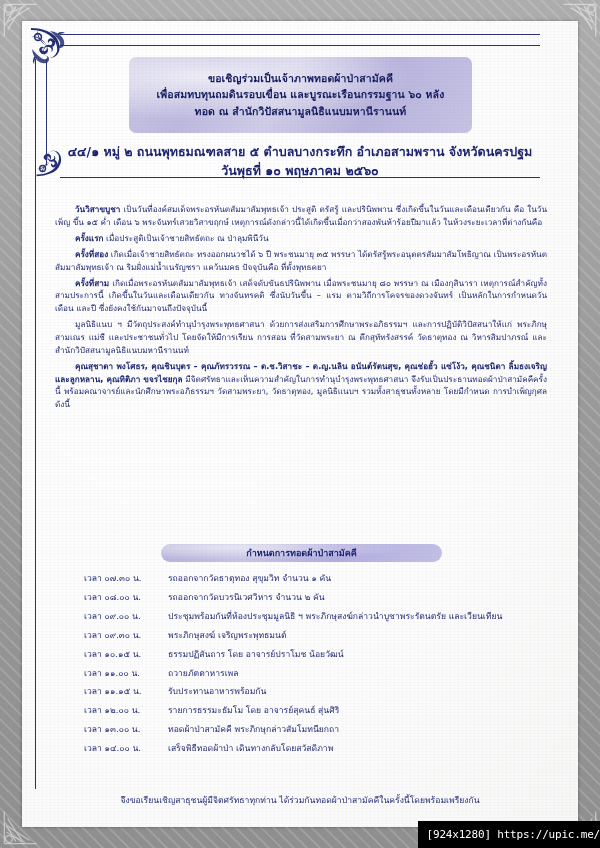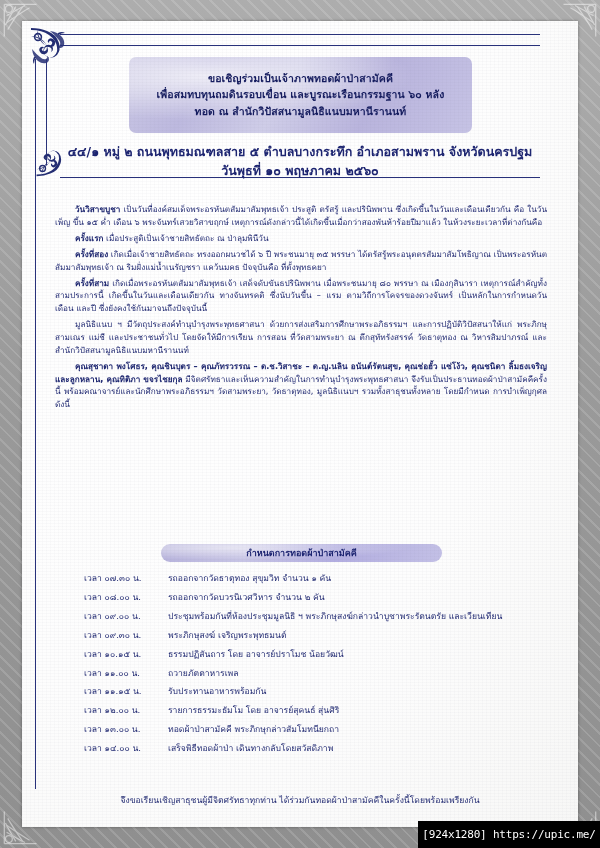--- a/index.html
+++ b/index.html
@@ -91,21 +91,21 @@
   .srow .d { flex:1; }
 
   #closing {
     position:absolute; left:0; right:0; top:772px; text-align:center;
     color:#1d2670; font-size:8.6px;
   }
 
   
   #watermark {
     position:absolute; right:0; bottom:0; height:27px; width:182px;
-    background:#000; display:flex; align-items:center; justify-content:center;
+    background:#000; display:flex; align-items:center; justify-content:flex-end;
   }
   #watermark span { color:#fff; font-size:11px; font-family:"DejaVu Sans Mono","Liberation Mono",monospace; letter-spacing:-.2px; }
 </style>
 </head>
 <body>
 
 <div id="page">
 
   <svg class="frame-orn" style="left:2px;top:2px" viewBox="0 0 40 40">
     <g fill="none" stroke="#ffffff" stroke-width="1.1" opacity=".85">

